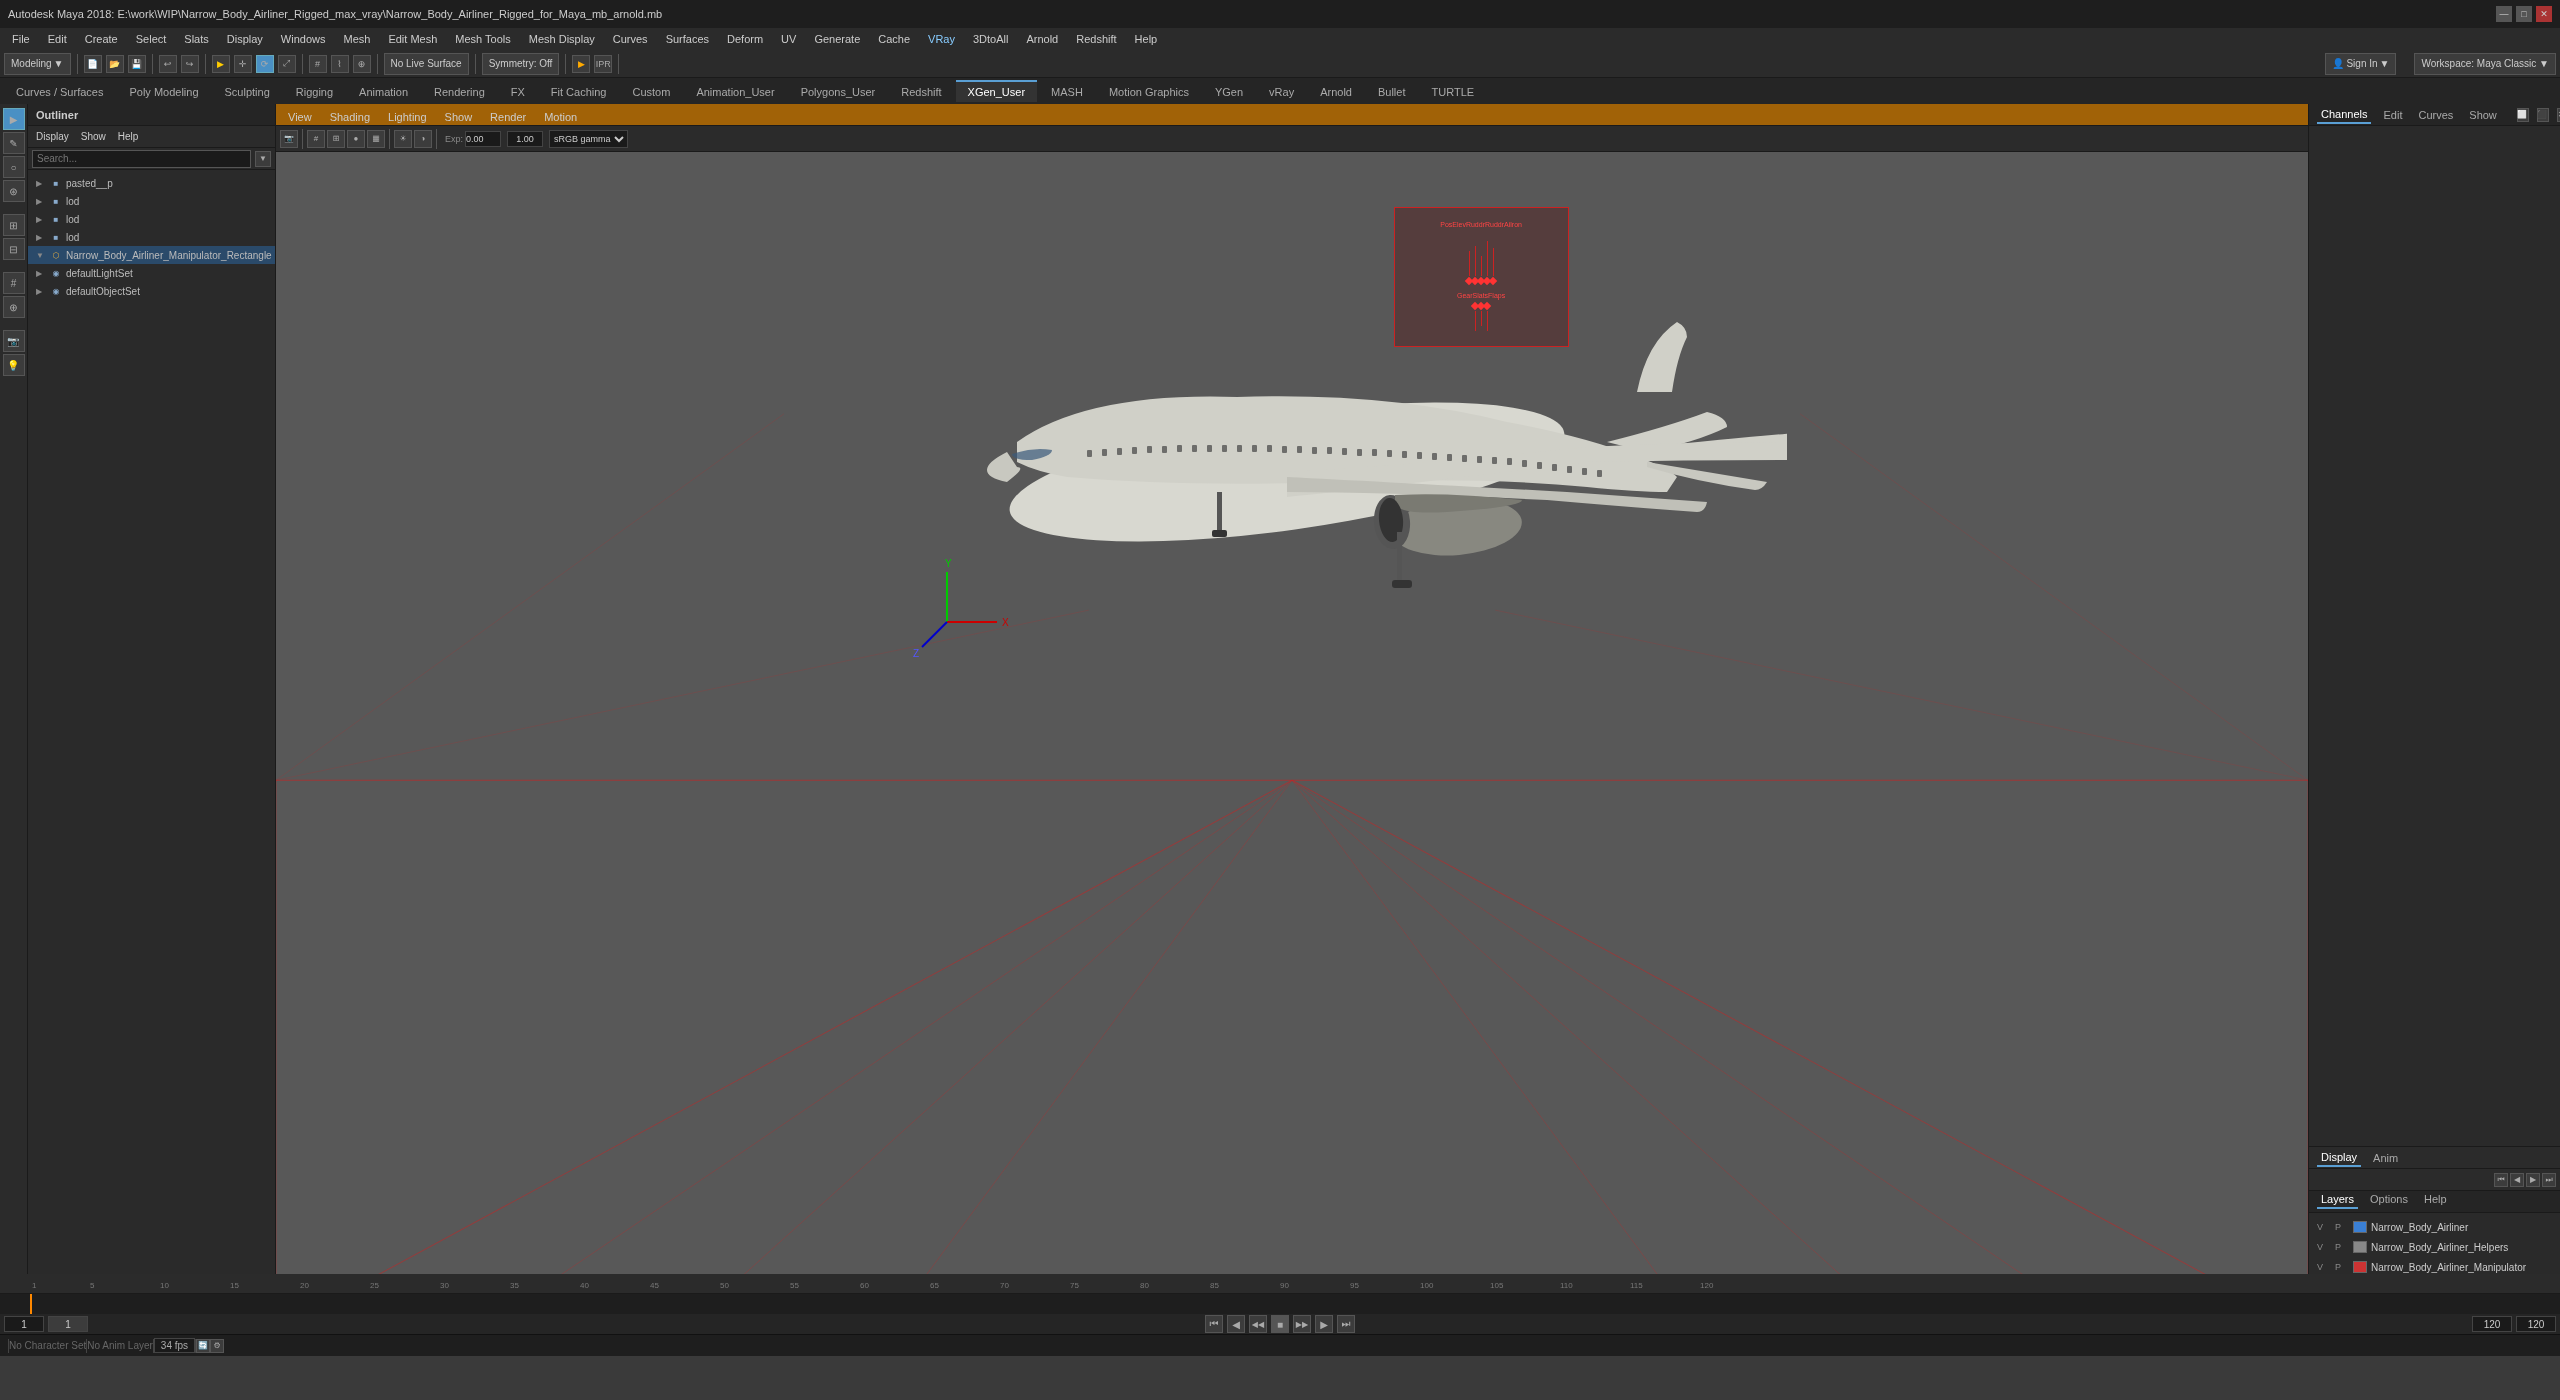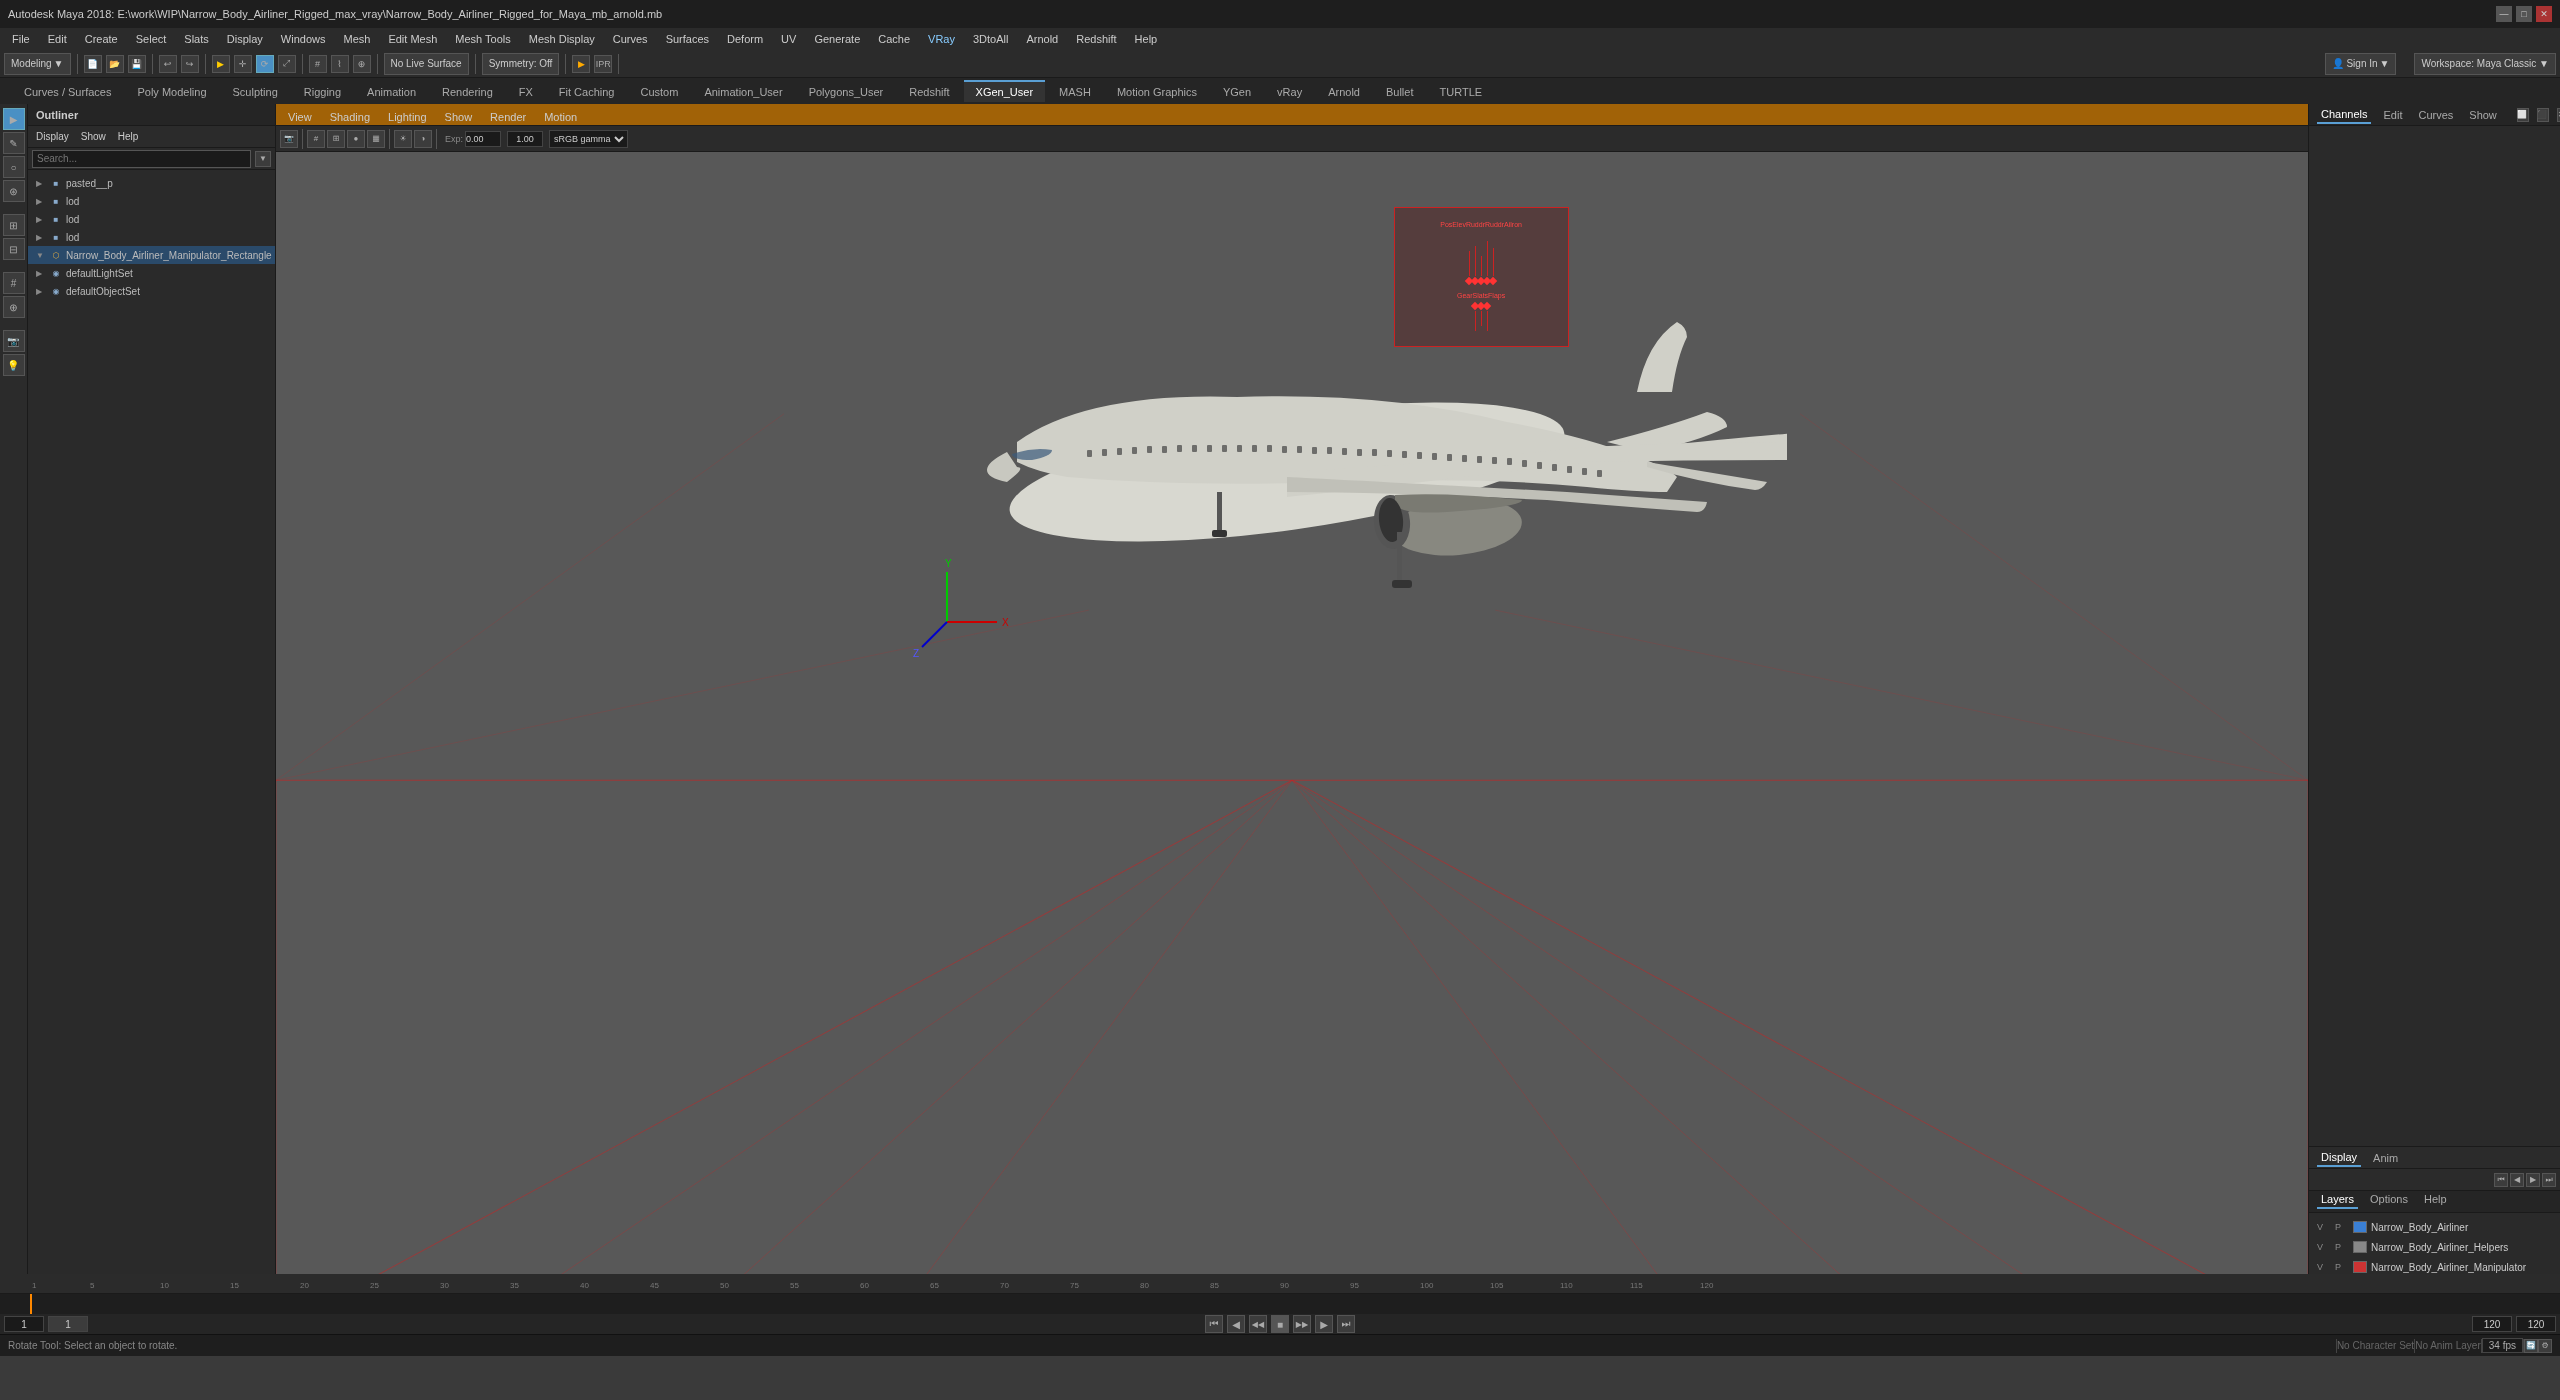--- a/index.html
+++ b/index.html
@@ -116,21 +116,21 @@
       color: #aaa;
     }
 
     
     #tabs-bar {
       width: 100%;
       height: 26px;
       background: #252525;
       display: flex;
       align-items: center;
-      padding: 0 12px;
+      padding: 0 4px;
       position: absolute;
       top: 78px;
       left: 0;
       z-index: 100;
       gap: 2px;
     }
     .tab-item {
       padding: 4px 12px;
       font-size: 11px;
       color: #aaa;
@@ -1036,21 +1036,20 @@
     </div>
   </div>
 </div>
 
 <div id="mel-bar">
   <span id="mel-label">MEL</span>
   <input type="text" id="mel-input" placeholder="" style="">
 </div>
 
 <div id="status-bar" style="bottom:44px;height:22px;">
-  <span style="flex:1;color:#888;">Rotate Tool: Select an object to rotate.</span>
   <div class="bottom-info-sep"></div>
   <span style="color:#666;">No Character Set</span>
   <div class="bottom-info-sep"></div>
   <span style="color:#666;">No Anim Layer</span>
   <div class="bottom-info-sep"></div>
   <span class="fps-display">34 fps</span>
   <div class="bottom-info-sep"></div>
   <div class="toolbar-icon" style="width:14px;height:14px;font-size:8px;">🔄</div>
   <div class="toolbar-icon" style="width:14px;height:14px;font-size:8px;">⚙</div>
 </div>

